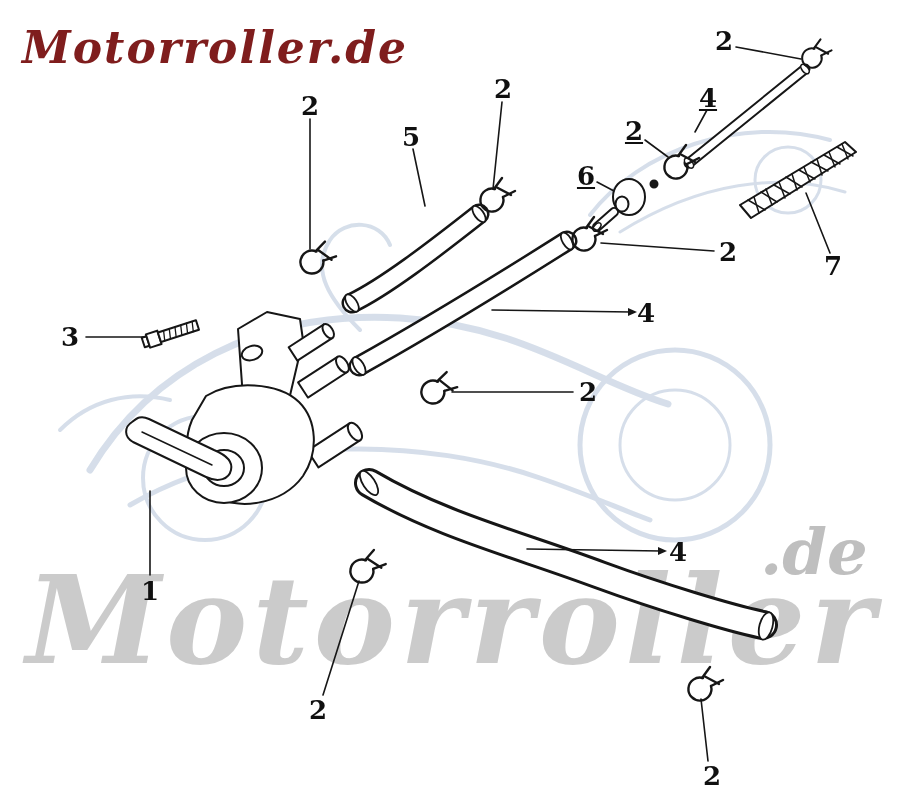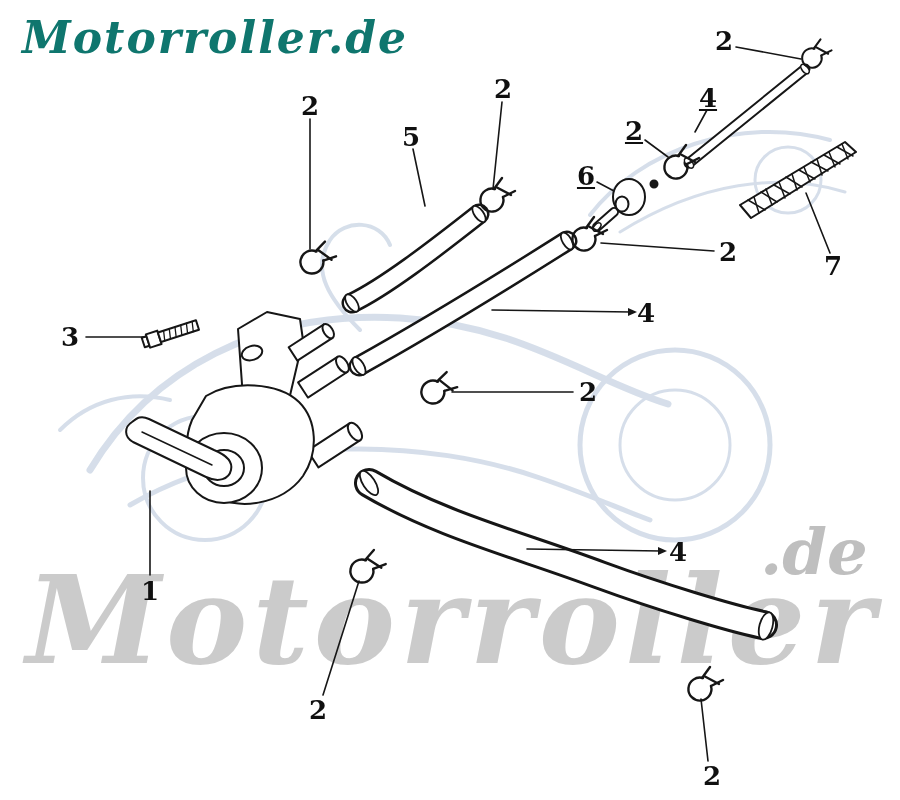--- a/index.html
+++ b/index.html
@@ -11,23 +11,23 @@
   .wm-big{position:absolute;left:26px;top:548px;z-index:1;
           font:italic bold 122px "DejaVu Serif", serif;
           color:rgba(152,152,152,0.50);letter-spacing:5px;white-space:nowrap;}
   .wm-de{position:absolute;left:760px;top:514px;z-index:1;
          font:italic bold 64px "DejaVu Serif", serif;
          color:rgba(148,148,148,0.60);}
   #diagram-layer{z-index:2;}
   .lbl{position:absolute;z-index:3;transform:translate(-50%,-50%);
        font:bold 26px "DejaVu Serif", serif;color:#101010;}
   .lbl.u{text-decoration:underline;}
-  .logo{position:absolute;left:22px;top:12px;z-index:3;
+  .logo{position:absolute;left:22px;top:22px;z-index:3;
         font:italic bold 44px "DejaVu Serif", serif;
-        color:#0f766e;letter-spacing:2px;text-align:right;}
+        color:#7f1d1d;letter-spacing:2px;text-align:right;}
 </style>
 </head>
 <body>
 
 <div class="stage">
 
   <svg id="art-layer" class="layer" width="900" height="800" viewBox="0 0 900 800">
     <g stroke="#ccd7e5" fill="none" opacity="0.8" stroke-linecap="round">
       <circle cx="675" cy="445" r="95" stroke-width="5"></circle>
       <circle cx="675" cy="445" r="55" stroke-width="3"></circle>

